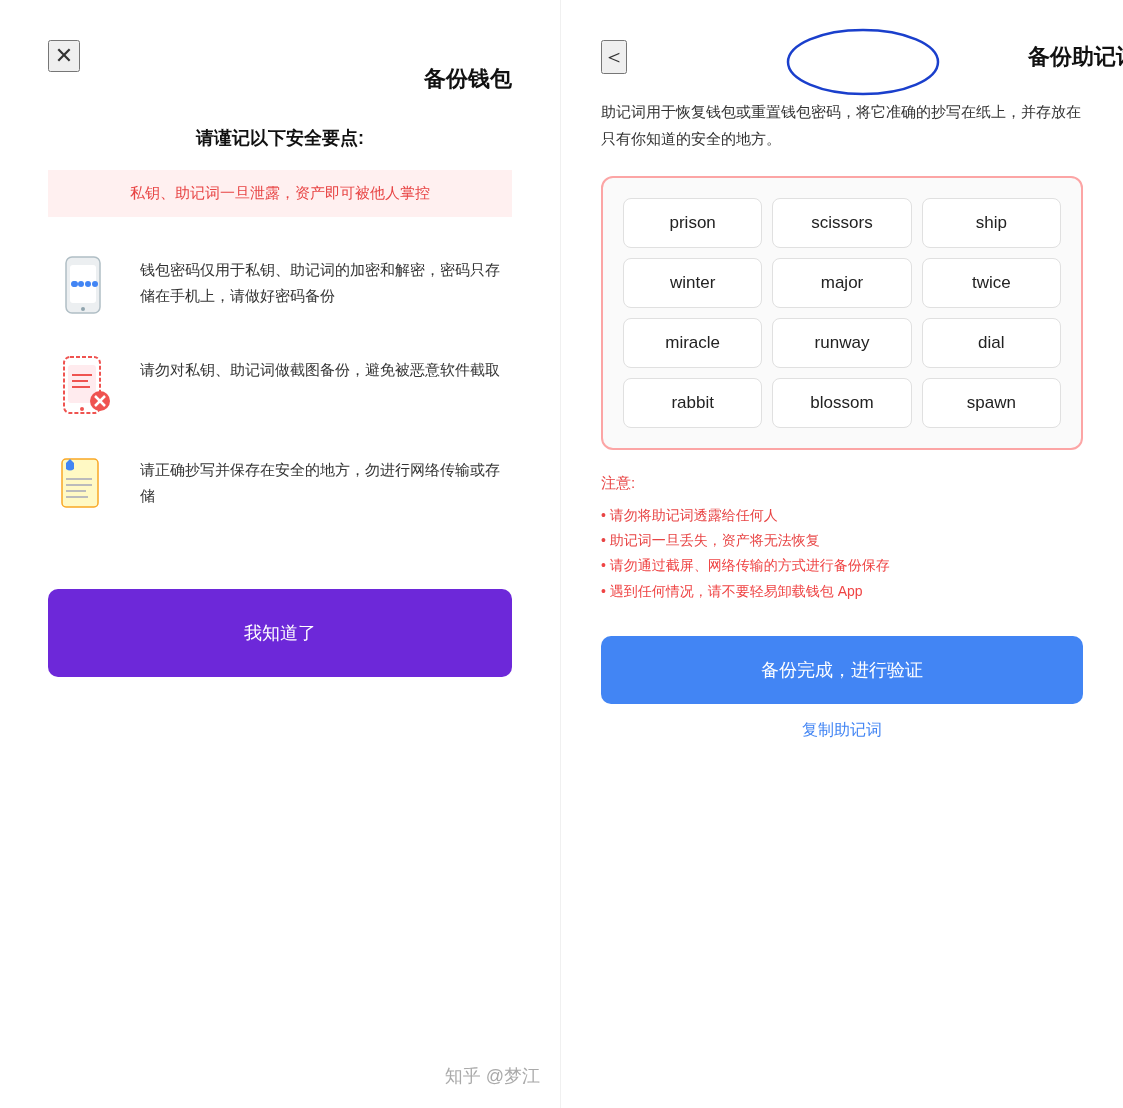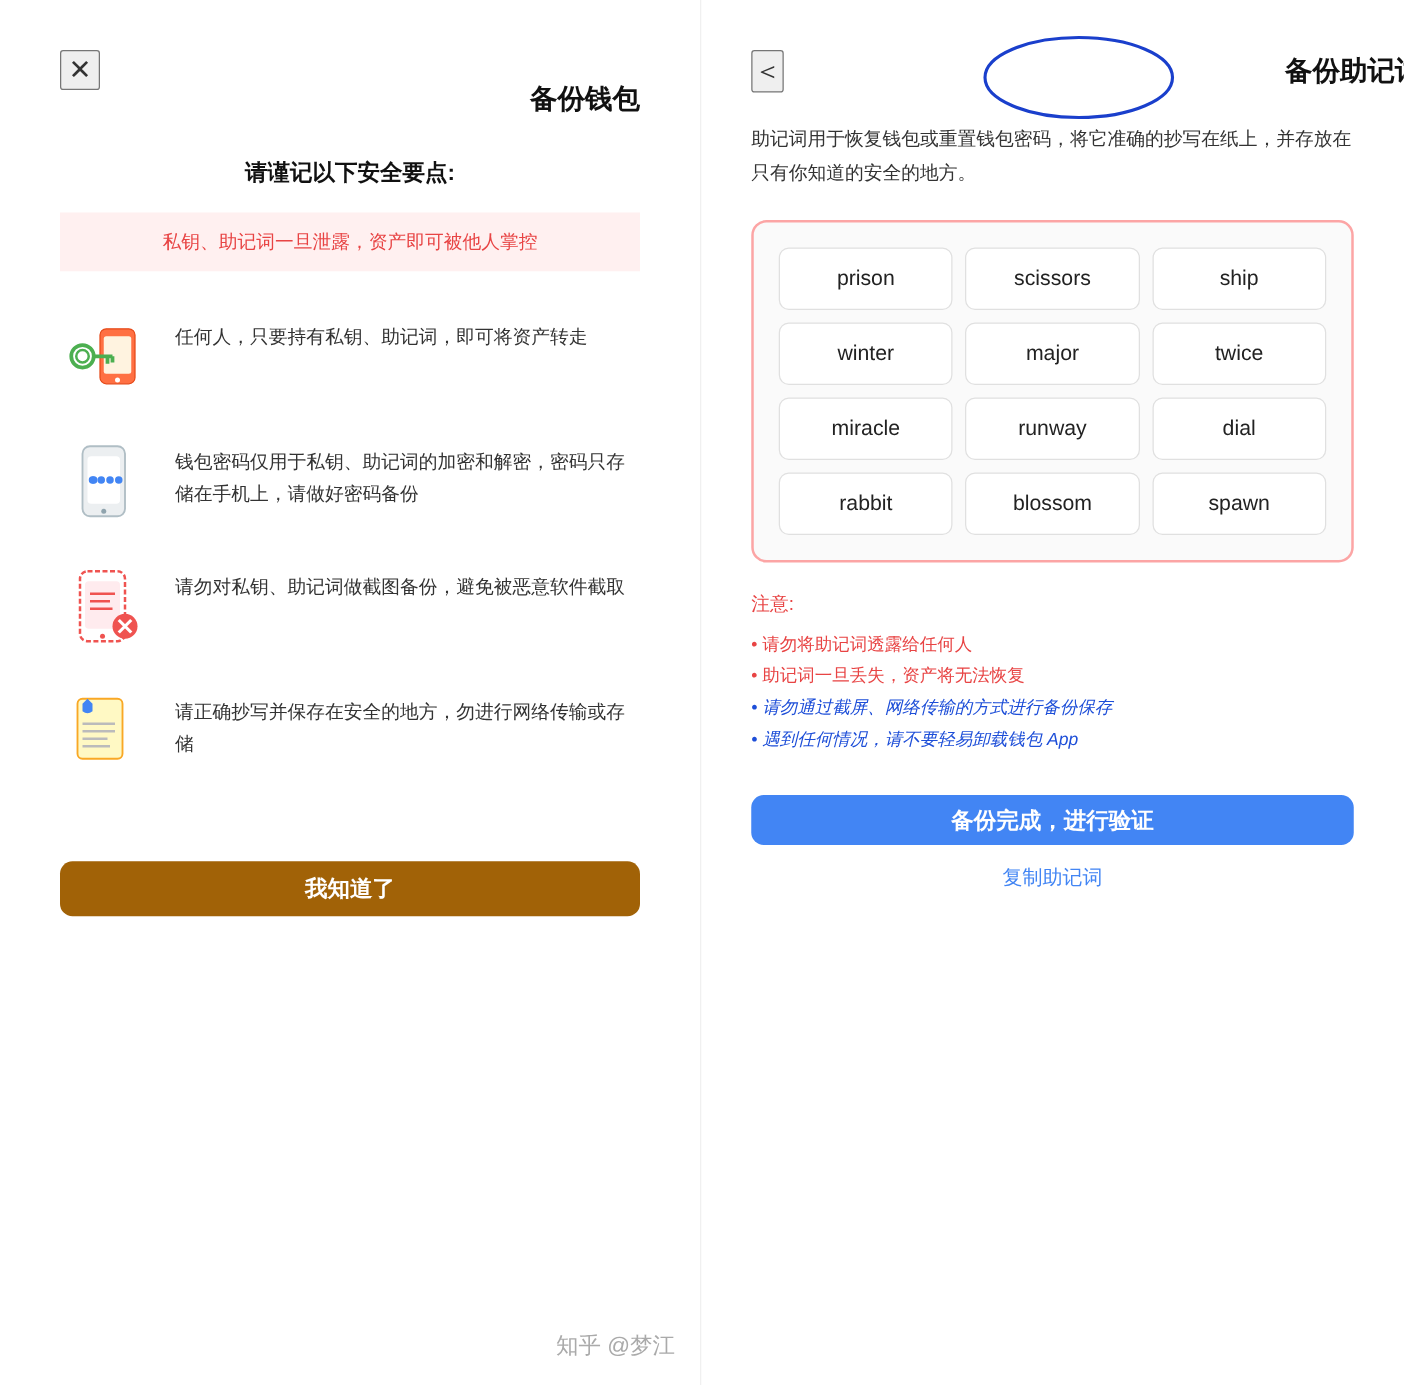--- a/index.html
+++ b/index.html
@@ -73,27 +73,27 @@
       font-size: 36px;
     }
     .tip-text {
       font-size: 15px;
       color: #333;
       line-height: 1.7;
       padding-top: 8px;
     }
     .left-bottom-btn {
       margin-top: auto;
-      background: #a16207;
+      background: #6d28d9;
       color: white;
       border: none;
       border-radius: 10px;
-      padding: 10px;
+      padding: 32px;
       font-size: 18px;
-      font-weight: 700;
+      font-weight: 400;
       width: 100%;
       cursor: pointer;
       margin-top: 40px;
     }
     .watermark {
       position: absolute;
       bottom: 20px;
       right: 20px;
       font-size: 18px;
       color: #aaa;
@@ -160,31 +160,30 @@
       color: #e84444;
       font-weight: 400;
       margin-bottom: 10px;
     }
     .notice-item {
       font-size: 14px;
       color: #e84444;
       line-height: 1.8;
     }
     .notice-item.blue {
-      color: #1d4ed8;
-      font-style: italic;
+      color: #ef4444;
     }
     .verify-btn {
       background: #4285f4;
       color: white;
       border: none;
       border-radius: 10px;
-      padding: 8px;
+      padding: 22px;
       font-size: 18px;
-      font-weight: 700;
+      font-weight: 400;
       width: 100%;
       cursor: pointer;
       margin-bottom: 16px;
     }
     .copy-link {
       text-align: center;
       color: #4285f4;
       font-size: 16px;
       cursor: pointer;
     }
@@ -195,38 +194,20 @@
 <div class="left-panel">
 
   <button class="close-btn">✕</button>
 
   <div class="left-title">备份钱包</div>
 
   <div class="safety-heading">请谨记以下安全要点:</div>
 
   <div class="warning-banner">私钥、助记词一旦泄露，资产即可被他人掌控</div>
 
-  <div class="tip-item">
-    <div class="tip-icon">
-
-      <svg width="72" height="72" viewBox="0 0 72 72" fill="none">
-
-        <rect x="32" y="14" width="28" height="44" rx="5" fill="#ff7043" stroke="#e64a19" stroke-width="1"></rect>
-        <rect x="35" y="20" width="22" height="30" rx="2" fill="#fff3e0"></rect>
-        <circle cx="46" cy="55" r="2" fill="#fff"></circle>
-
-        <circle cx="18" cy="36" r="9" fill="none" stroke="#4caf50" stroke-width="3"></circle>
-        <circle cx="18" cy="36" r="5" fill="none" stroke="#4caf50" stroke-width="2"></circle>
-        <line x1="27" y1="36" x2="42" y2="36" stroke="#4caf50" stroke-width="3"></line>
-        <line x1="38" y1="36" x2="38" y2="42" stroke="#4caf50" stroke-width="3"></line>
-        <line x1="42" y1="36" x2="42" y2="41" stroke="#4caf50" stroke-width="3"></line>
-      </svg>
-    </div>
-    <div class="tip-text">任何人，只要持有私钥、助记词，即可将资产转走</div>
-  </div>
 
   <div class="tip-item">
     <div class="tip-icon">
       <svg width="72" height="72" viewBox="0 0 72 72" fill="none">
 
         <rect x="18" y="8" width="34" height="56" rx="6" fill="#eceff1" stroke="#b0bec5" stroke-width="1.5"></rect>
         <rect x="22" y="16" width="26" height="38" rx="3" fill="#fff"></rect>
         <circle cx="35" cy="60" r="2" fill="#90a4ae"></circle>
 
         <circle cx="26" cy="35" r="3" fill="#4285f4"></circle>

